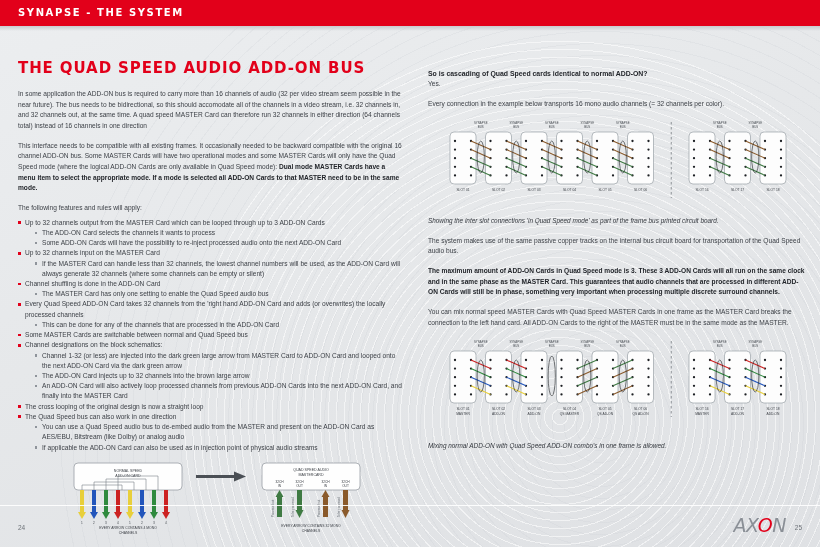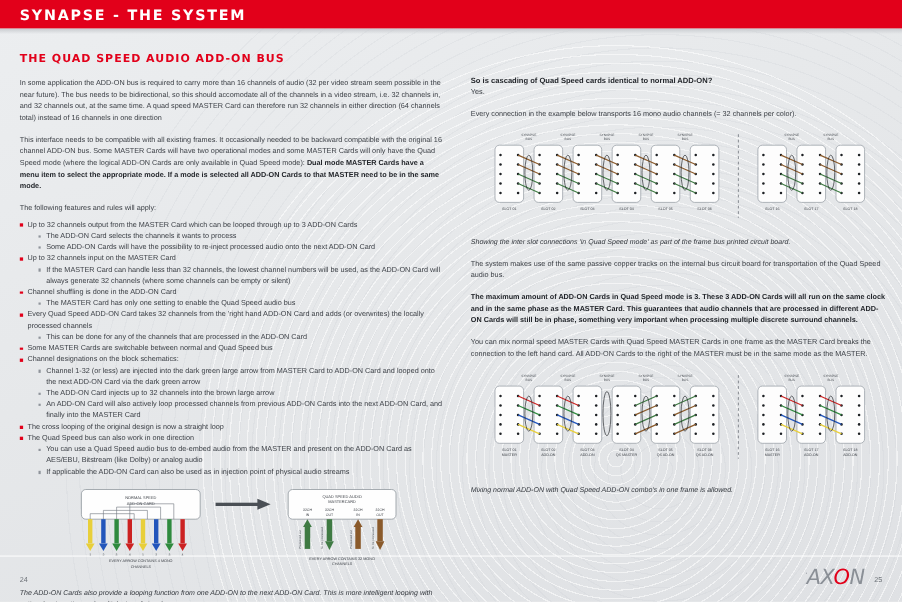--- a/index.html
+++ b/index.html
@@ -35,35 +35,35 @@
     background: linear-gradient(160deg,#eceef0 0%, #e6e8ea 45%, #dfe1e4 100%);
   }
 
   
   .topbar {
     position:absolute; top:0; left:0; width:820px; height:26px;
     background:#e2001a;
   }
   .topbar .title {
     position:absolute; left:18px; top:7px;
-    color:#fff; font-size:13px; letter-spacing:1.6px;
+    color:#fff; font-size:10px; letter-spacing:1.6px;
     font-weight:bold; font-family:"DejaVu Sans", sans-serif;
   }
   .topbar-shadow {
     position:absolute; top:26px; left:0; width:820px; height:5px;
     background:linear-gradient(#c9ccd0, rgba(201,204,208,0));
   }
 
   
   .col-left  { position:absolute; left:18px;  top:48px; width:385px; }
   .col-right { position:absolute; left:428px; top:70px; width:378px; }
 
   h1.section-title {
-    margin:0 0 12px 0; color:#e2001a;
-    font-size:10px; letter-spacing:.9px; font-weight:bold;
+    margin:11px 0 12px 0; color:#e2001a;
+    font-size:15px; letter-spacing:.9px; font-weight:bold;
     font-family:"DejaVu Sans", sans-serif;
   }
   p.body { margin:0 0 9px 0; font-size:6.6px; line-height:1.62; color:#3b3f45; }
   p.body.bold { font-weight:bold; color:#23262b; }
   p.body.tight { margin-bottom:4px; }
   .bold-run { font-weight:bold; color:#23262b; }
 
   h2.q { margin:0 0 2px 0; font-size:6.9px; font-weight:bold; color:#23262b; }
 
   ul.l1 { margin:0; padding:0; list-style:none; }

